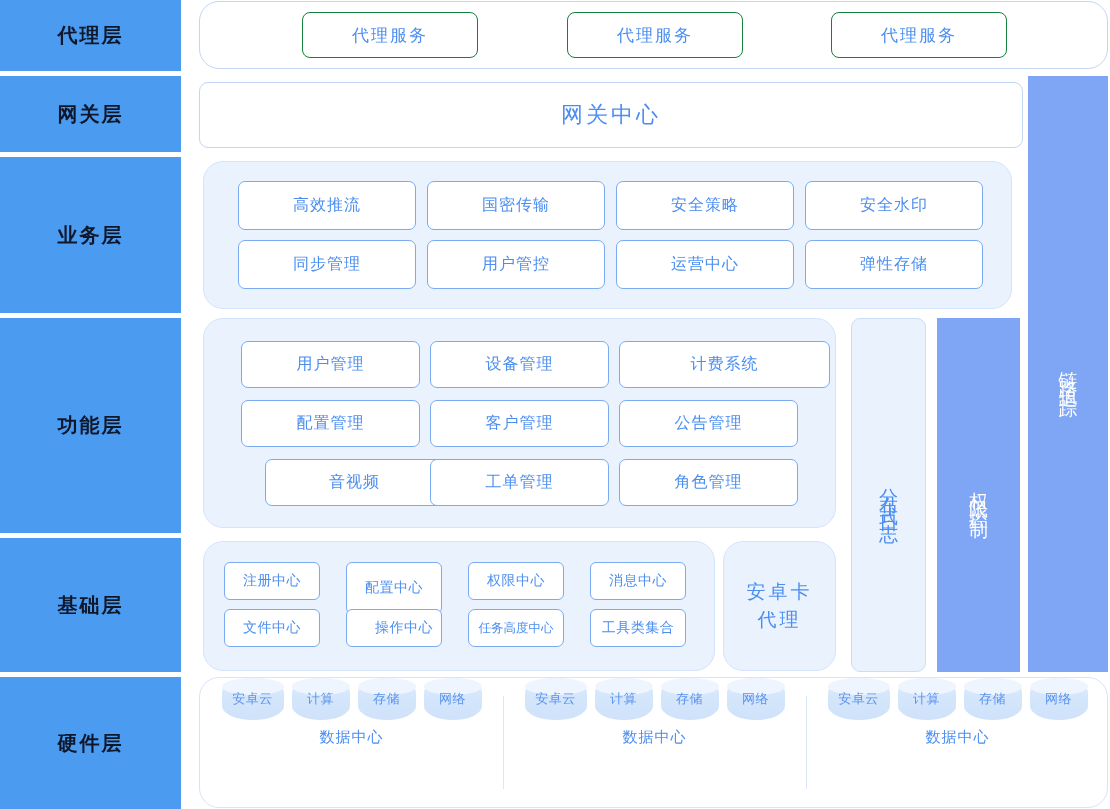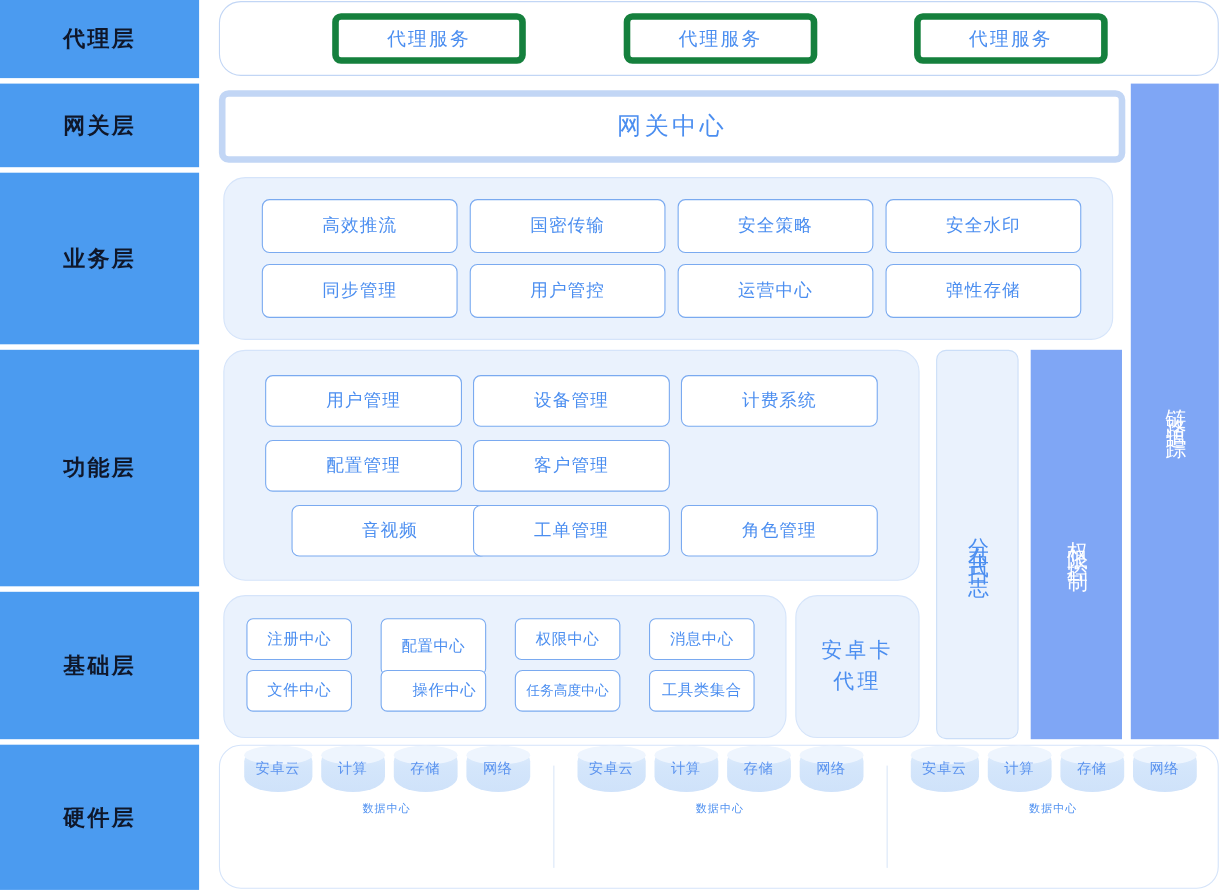--- a/index.html
+++ b/index.html
@@ -60,21 +60,21 @@
     white-space:nowrap;
   }
   .chip.sm{font-size:14px;letter-spacing:0.5px;border-radius:6px;}
   .chip.xs{font-size:12.5px;letter-spacing:0px;}
 
   
   .headchip{
     position:absolute;
     box-sizing:border-box;
     background:#ffffff;
-    border:6px solid #15803d;
+    border:1px solid #15803d;
     border-radius:8px;
     color:#4b8ef0;
     display:flex;
     align-items:center;
     justify-content:center;
     font-size:17px;
     letter-spacing:2px;
   }
 
   
@@ -134,21 +134,21 @@
     content:"";
     position:absolute;
     left:0;right:0;top:0;
     height:17px;
     border-radius:50%;
     background:#eef5fe;
   }
   .cyl span{position:relative;z-index:2;}
   .dc-name{
     color:#4b8ef0;
-    font-size:10px;
+    font-size:15px;
     letter-spacing:1px;
     font-weight:500;
     font-family:Liberation Serif, serif;
   }
   .dc-div{
     position:absolute;
     top:18px;
     bottom:18px;
     width:1px;
     background:#dae7f8;
@@ -225,29 +225,32 @@
 
   <div class="panel panel-tint" style="left:203px;top:318px;width:633px;height:210px;">
   </div>
 
   <div class="chip" style="position:absolute;left:241px;top:341px;width:179px;height:47px;">
     <span>用户管理</span>
   </div>
   <div class="chip" style="position:absolute;left:430px;top:341px;width:179px;height:47px;">
     <span>设备管理</span>
   </div>
-  <div class="chip" style="position:absolute;left:619px;top:341px;width:179px;height:47px;">
+  <div class="chip" style="position:absolute;left:619px;top:341px;width:211px;height:47px;">
     <span>计费系统</span>
   </div>
 
   <div class="chip" style="position:absolute;left:241px;top:400px;width:179px;height:47px;">
     <span>配置管理</span>
   </div>
   <div class="chip" style="position:absolute;left:430px;top:400px;width:179px;height:47px;">
     <span>客户管理</span>
+  </div>
+  <div class="chip" style="position:absolute;left:619px;top:400px;width:179px;height:47px;">
+    <span>公告管理</span>
   </div>
 
   <div class="chip" style="position:absolute;left:241px;top:459px;width:179px;height:47px;margin-left:24px;">
     <span>音视频</span>
   </div>
   <div class="chip" style="position:absolute;left:430px;top:459px;width:179px;height:47px;">
     <span>工单管理</span>
   </div>
   <div class="chip" style="position:absolute;left:619px;top:459px;width:179px;height:47px;">
     <span>角色管理</span>

